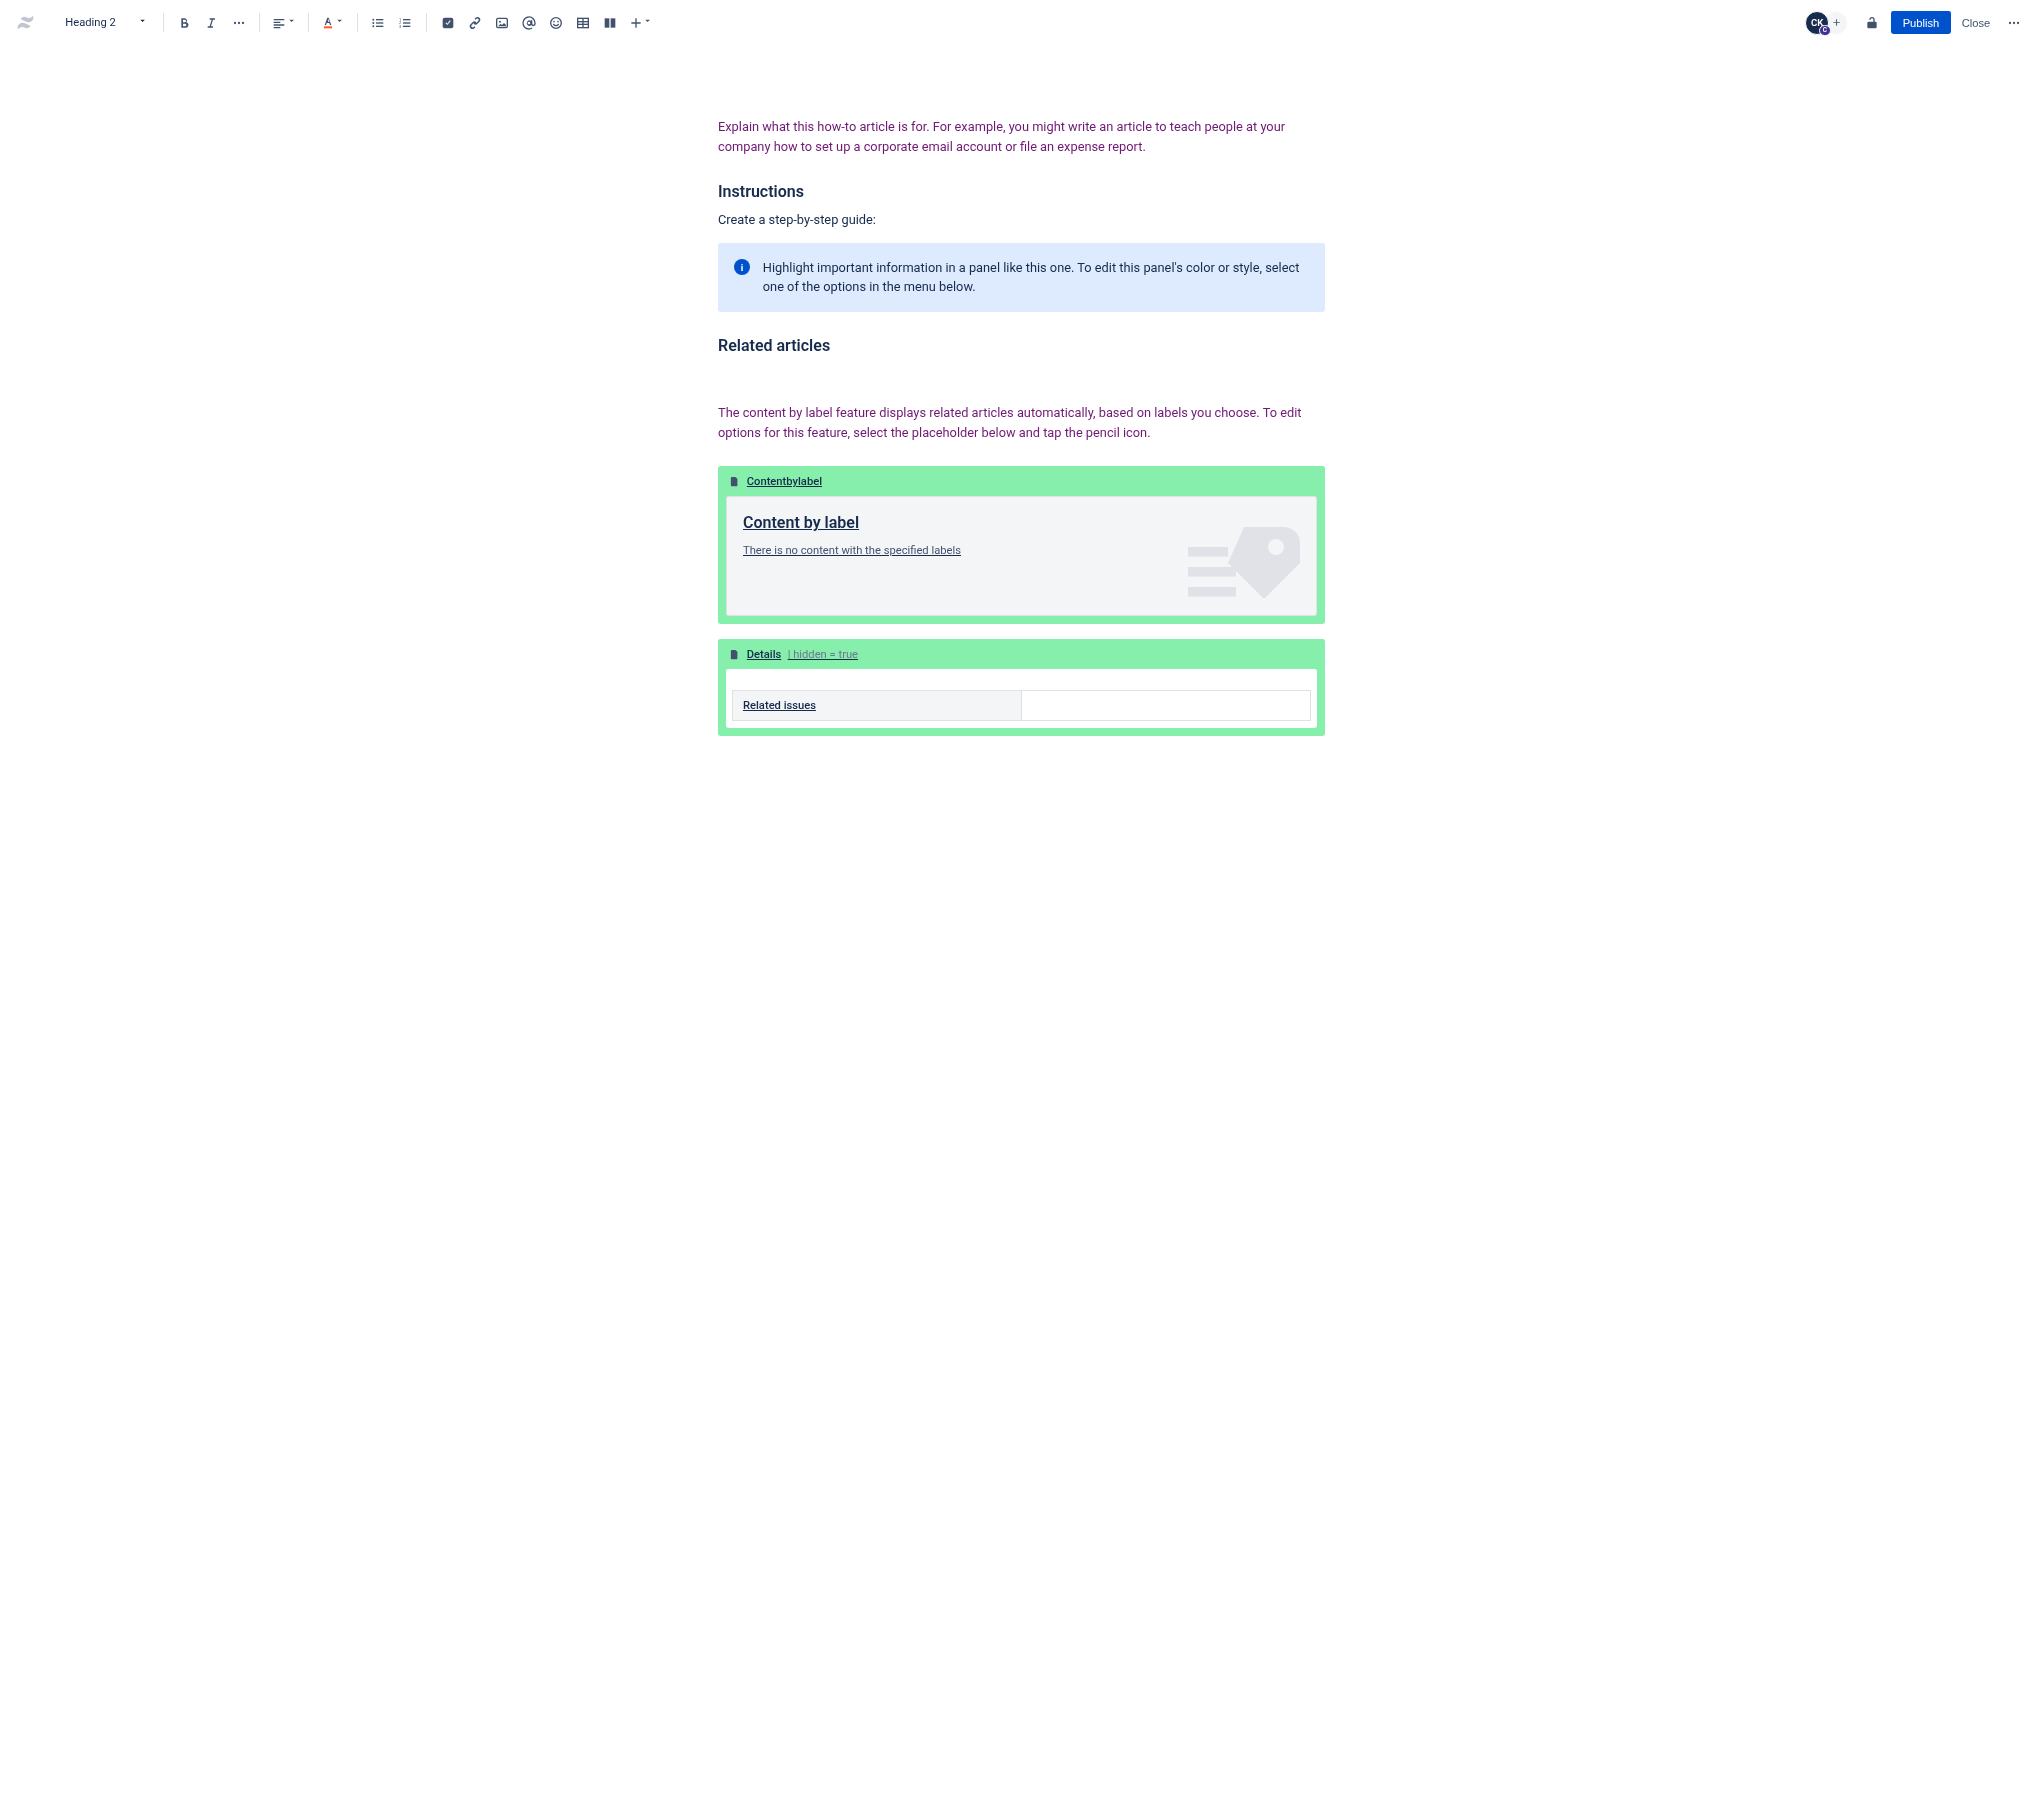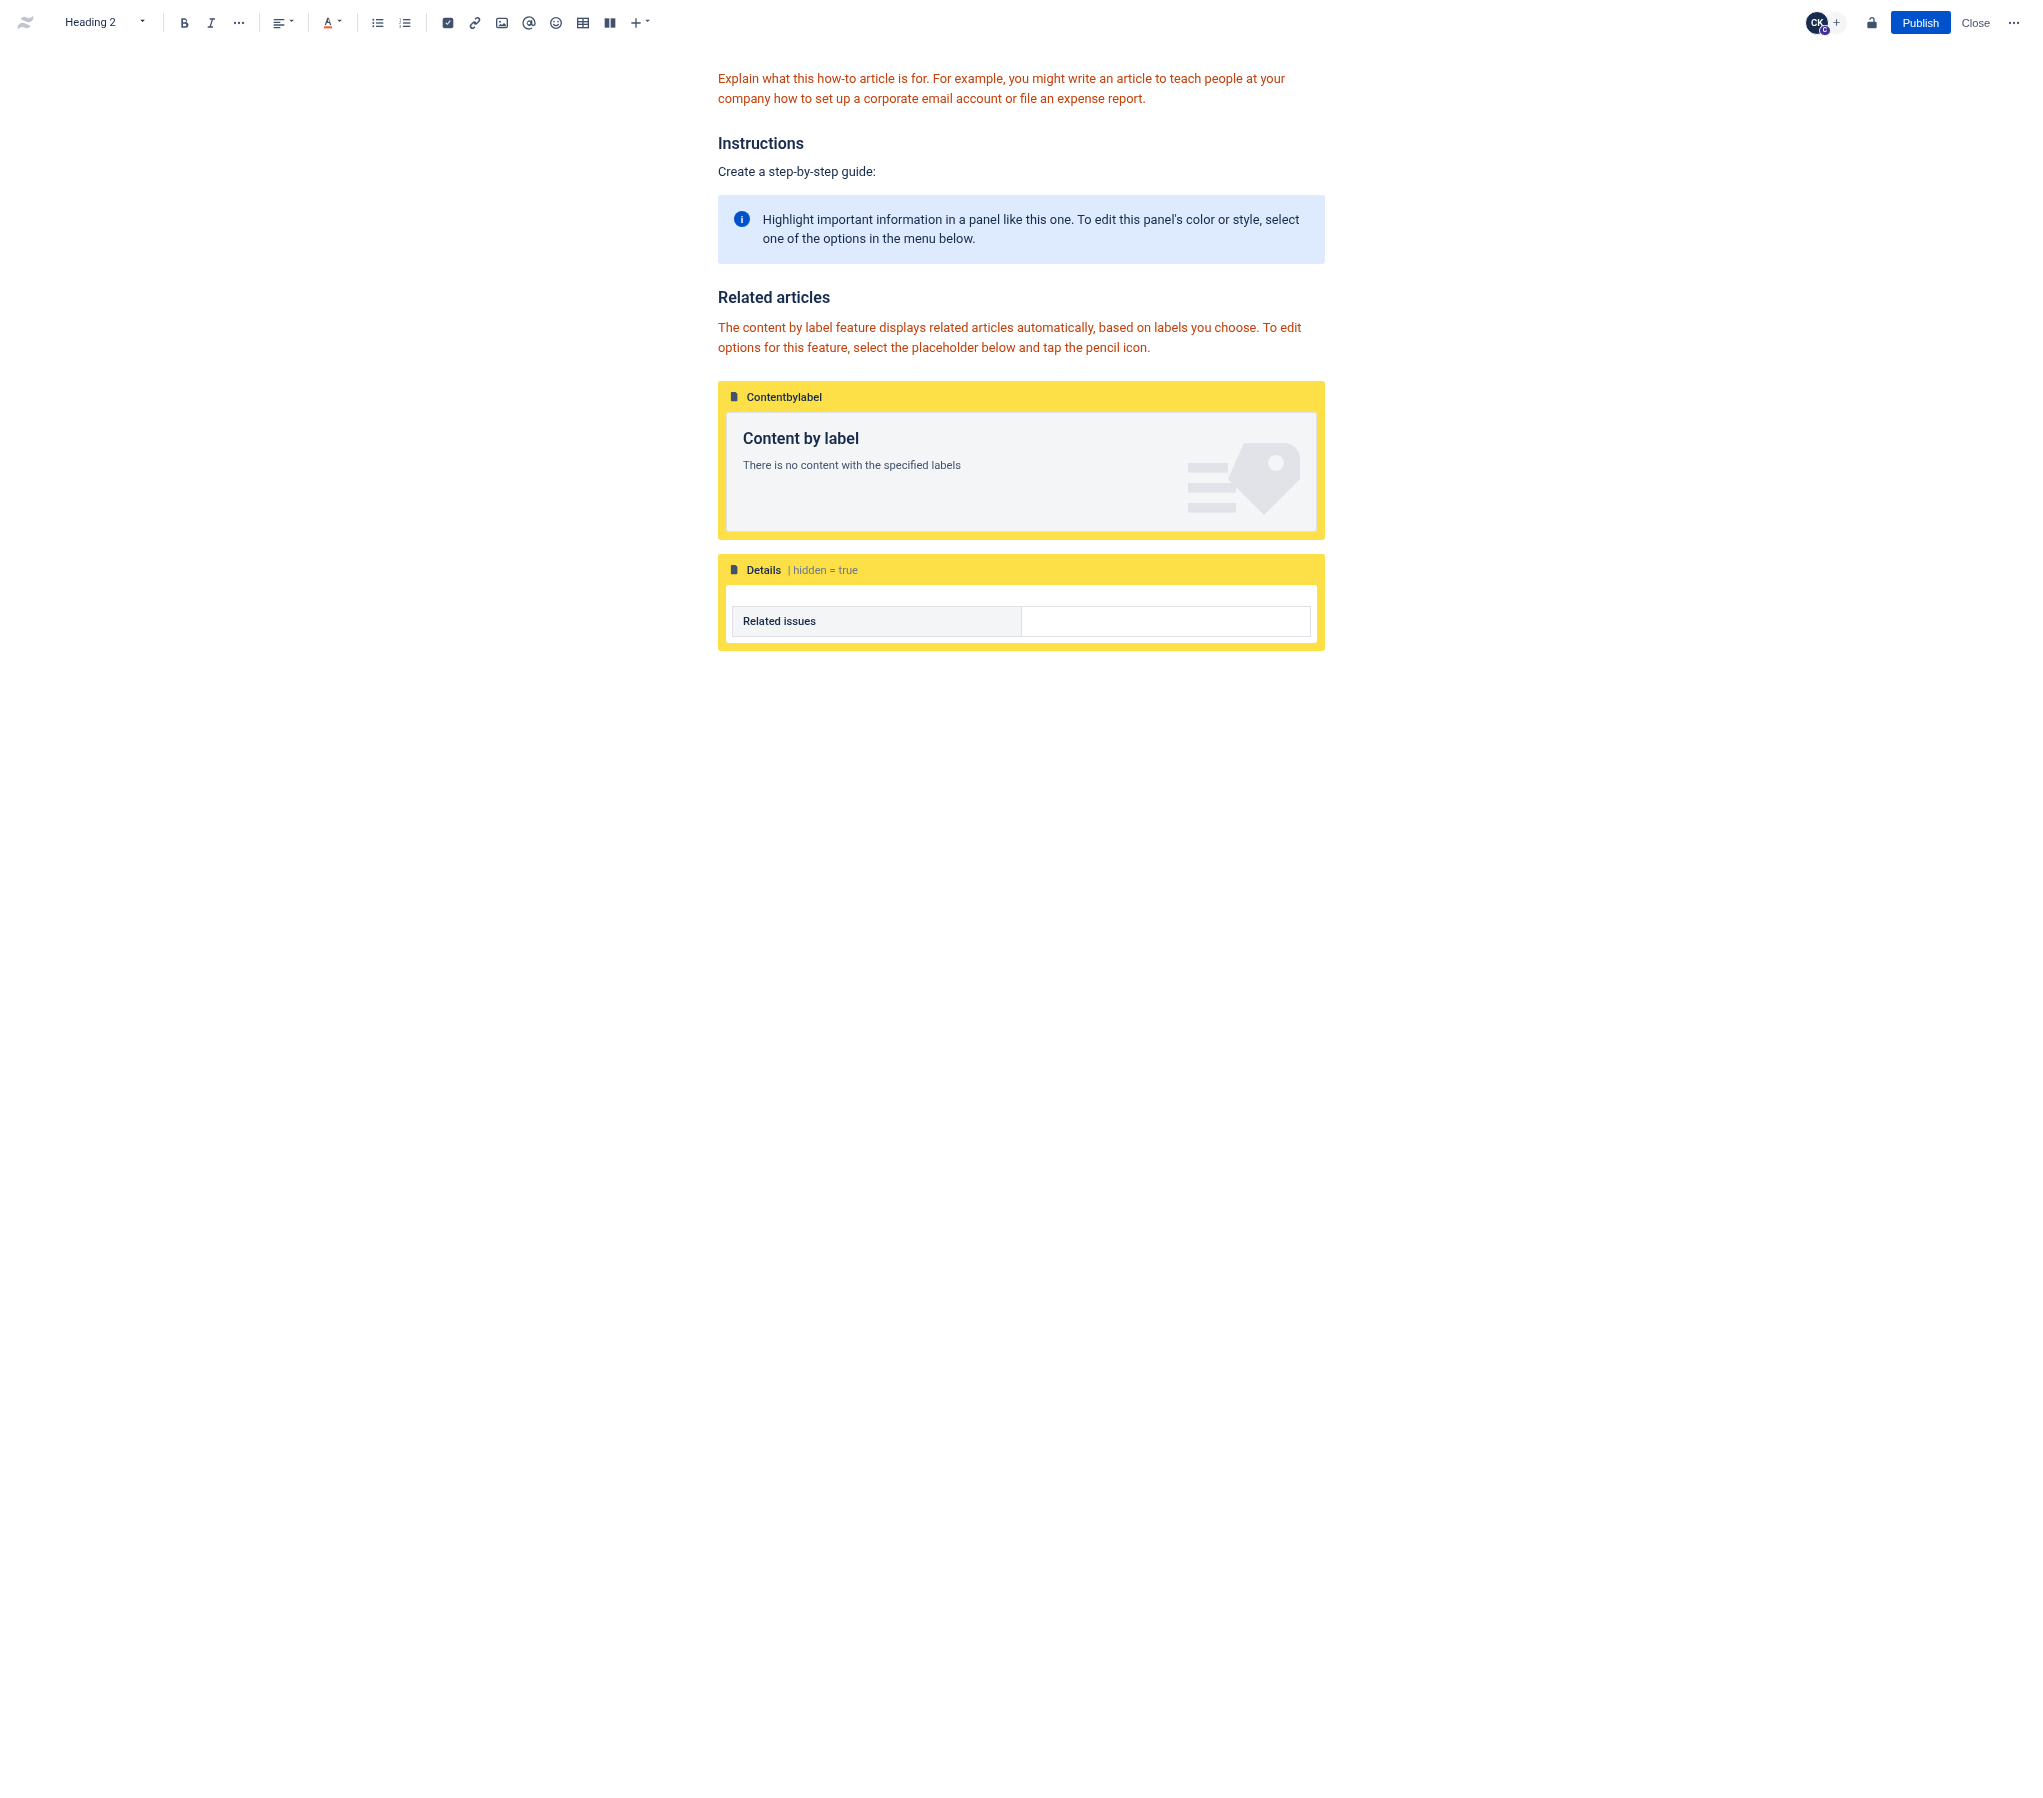--- a/index.html
+++ b/index.html
@@ -159,22 +159,23 @@
     .page-title {
       font-size: 23px;
       font-weight: 600;
       color: #172B4D;
       margin-bottom: 24px;
       letter-spacing: -0.2px;
     }
     .para {
       font-size: 12.8px;
       line-height: 1.6;
-      color: #c2410c;
+      color: #701a75;
       margin-bottom: 22.3px;
+      margin-top: 48px;
     }
     h2.section-heading {
       font-size: 16px;
       font-weight: 600;
       color: #172B4D;
       margin-top: 24px;
       margin-bottom: 11.2px;
     }
     .subtext {
       font-size: 12.8px;
@@ -214,24 +215,25 @@
       font-weight: 700;
       margin-top: 1.6px;
     }
     .info-panel .info-text {
       font-size: 12.8px;
       line-height: 1.55;
       color: #172B4D;
     }
 
     .macro-box {
-      background: #fde047;
+      background: #86efac;
       border-radius: 2.4px;
       padding: 8px;
       margin-top: 14.4px;
+      text-decoration: underline;
     }
     .macro-header {
       display: flex;
       align-items: center;
       gap: 6.4px;
       padding: 1.6px 3.2px 8px 3.2px;
       font-size: 11.2px;
       color: #172B4D;
       font-weight: 500;
     }

